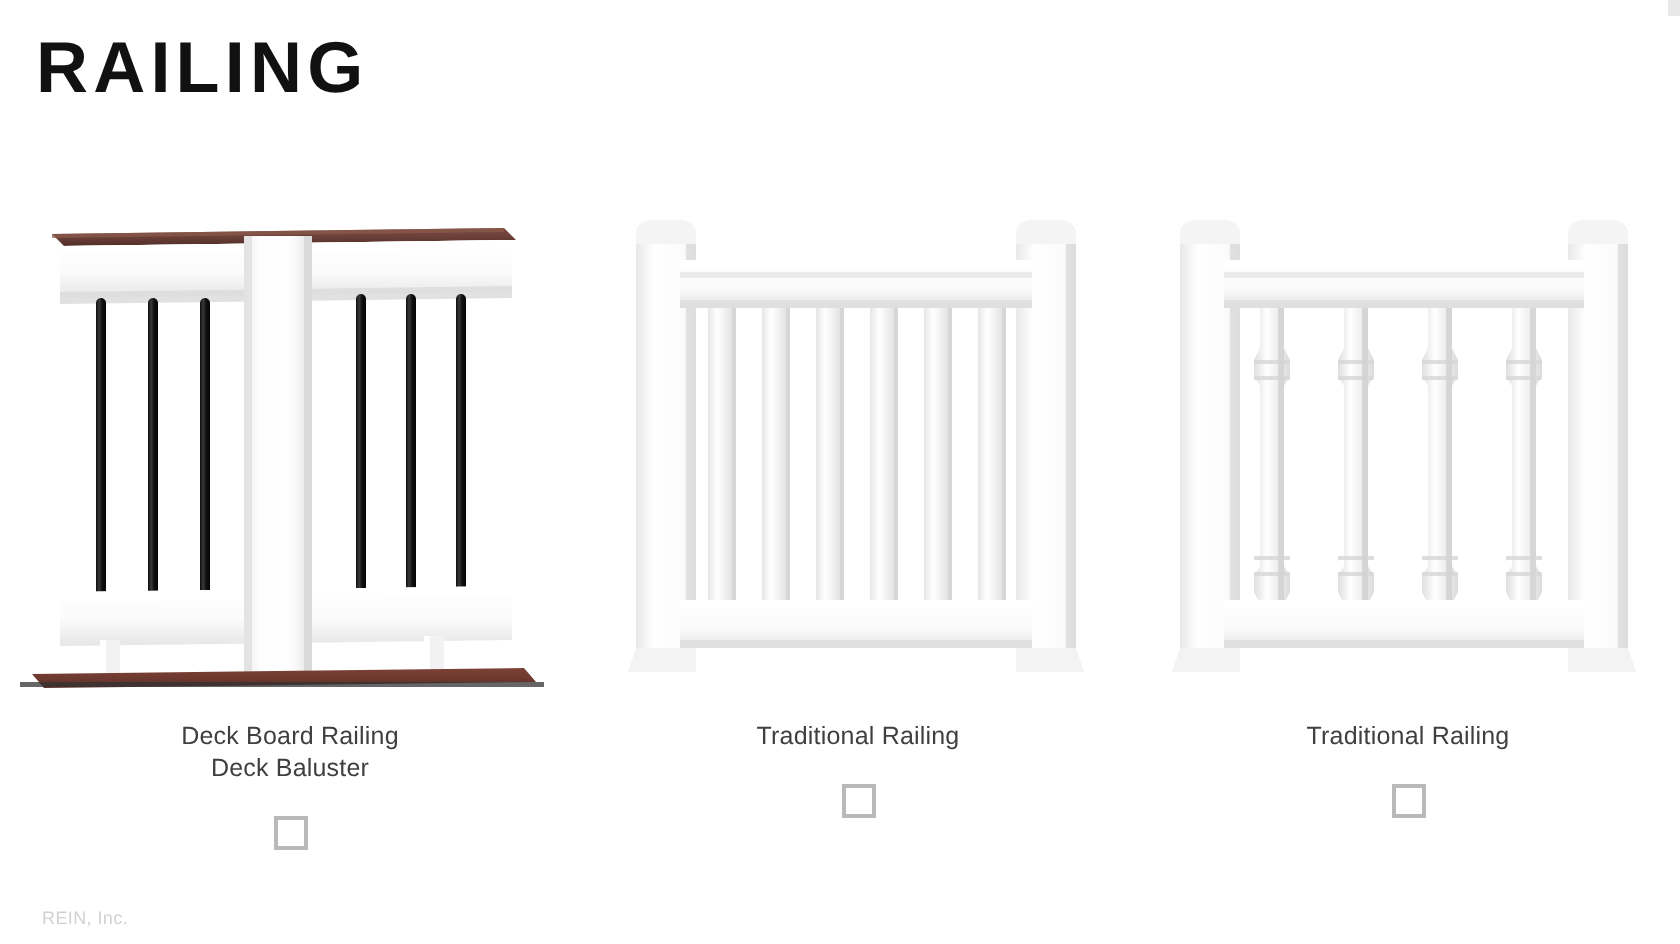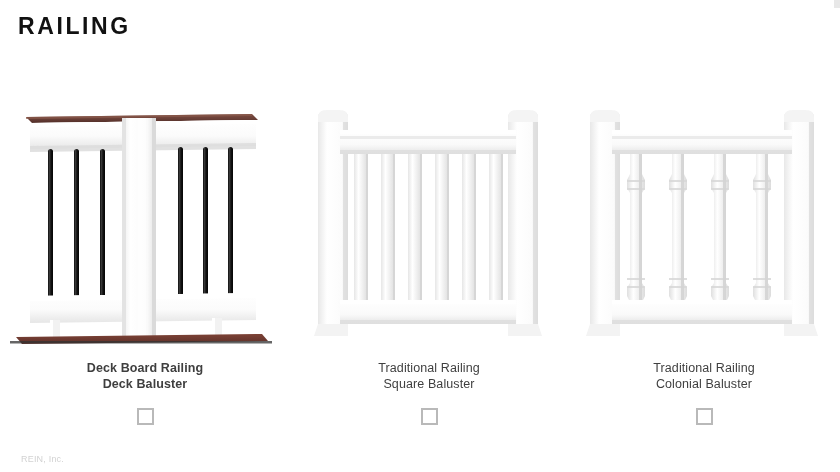--- a/index.html
+++ b/index.html
@@ -17,21 +17,21 @@
     height: 472px;
     background: #ffffff;
     overflow: hidden;
     box-sizing: border-box;
   }
   
   .page-title {
     position: absolute;
     left: 18px;
     top: 14px;
-    font-size: 23px;
+    font-size: 36px;
     font-weight: bold;
     letter-spacing: 2.6px;
     color: #111111;
     line-height: 1.1;
     white-space: nowrap;
   }
   
   .options-row {
     position: absolute;
     left: 0;
@@ -42,21 +42,21 @@
     flex-direction: row;
     align-items: flex-start;
   }
   .option {
     position: relative;
     display: flex;
     flex-direction: column;
     align-items: center;
     box-sizing: border-box;
   }
-  .option-1 { width: 290px; font-weight: bold; }
+  .option-1 { width: 290px; }
   .option-2 { width: 278px; }
   .option-3 { width: 272px; }
 
   .art-wrap {
     position: relative;
     width: 100%;
     height: 260px;
   }
   .art {
     position: absolute;
@@ -240,21 +240,20 @@
           <rect x="184" y="66" width="2" height="148" fill="#d6d6d6"></rect>
           <rect x="211" y="66" width="2" height="148" fill="#d6d6d6"></rect>
 
           <rect x="50" y="212" width="176" height="24" fill="url(#railW2)"></rect>
           <rect x="50" y="212" width="176" height="4" fill="#ffffff"></rect>
           <rect x="50" y="232" width="176" height="4" fill="#dddddd" opacity="0.8"></rect>
         </svg>
       </div>
       <div class="caption">
         <span>Traditional Railing</span>
-        <span class="line2">Square Baluster</span>
       </div>
       <div class="checkbox"></div>
     </div>
 
     <div class="option option-3">
       <div class="art-wrap">
         <svg class="art" viewBox="0 0 272 260" preserveAspectRatio="xMidYMid meet">
           <defs>
             <linearGradient id="postW3" x1="0" y1="0" x2="1" y2="0">
               <stop offset="0" stop-color="#e8e8e8"></stop>
@@ -323,21 +322,20 @@
             <rect x="197" y="66" width="3" height="148"></rect>
           </g>
 
           <rect x="44" y="212" width="180" height="24" fill="url(#railW3)"></rect>
           <rect x="44" y="212" width="180" height="4" fill="#ffffff"></rect>
           <rect x="44" y="232" width="180" height="4" fill="#dddddd" opacity="0.8"></rect>
         </svg>
       </div>
       <div class="caption">
         <span>Traditional Railing</span>
-        <span class="line2">Colonial Baluster</span>
       </div>
       <div class="checkbox"></div>
     </div>
 
   </div>
 
   <div class="watermark">REIN, Inc.</div>
 
 </div>
 

